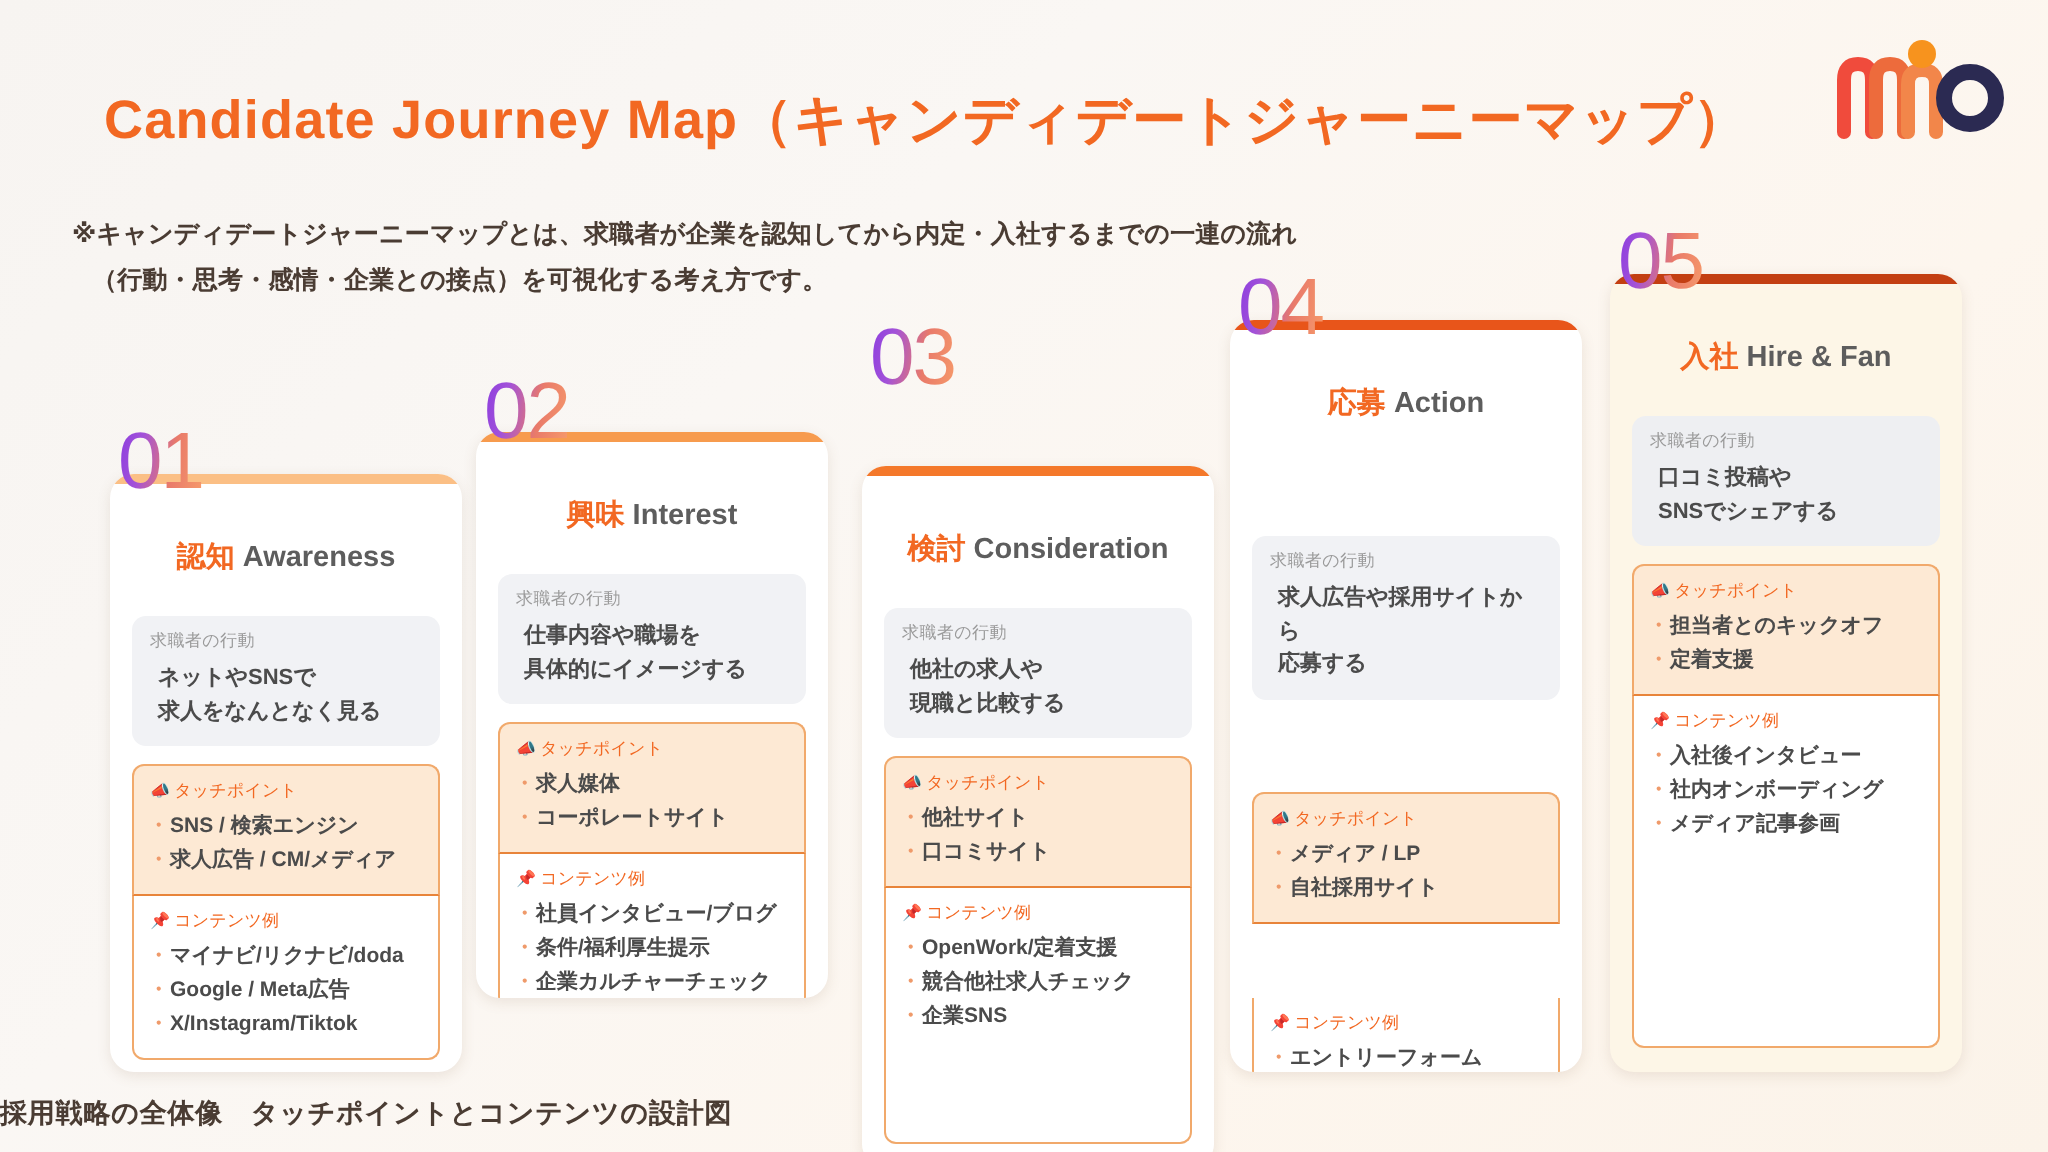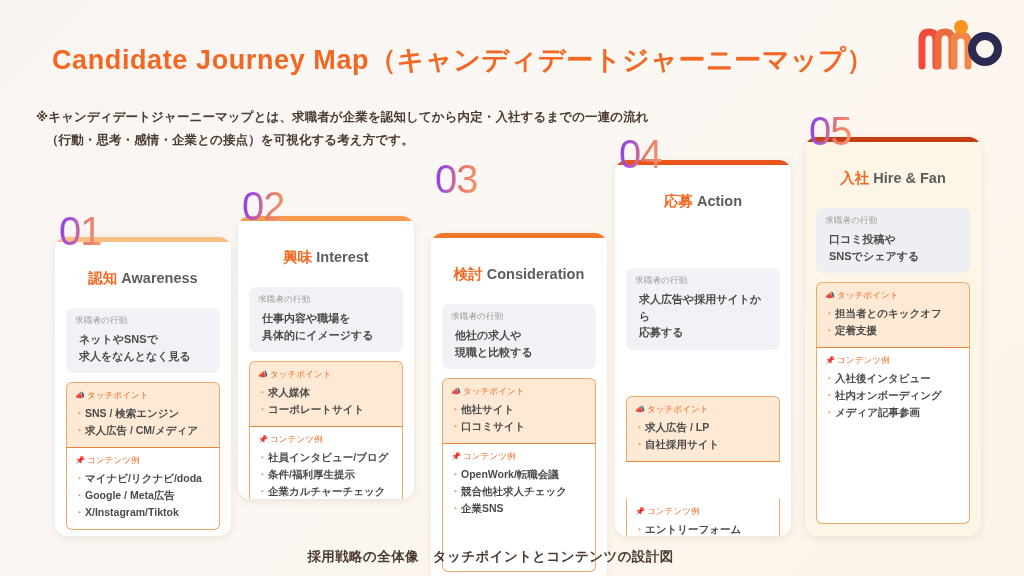--- a/index.html
+++ b/index.html
@@ -190,21 +190,20 @@
   
   .card.cream { background: #fdf6e7; }
   .card.cream .behavior { background: #eeeff2; }
 
   
   .footer {
     position: absolute;
     left: 0;
     bottom: 10px;
     width: 981px;
-    text-align: center;
     font-size: 13.5px;
     font-weight: bold;
     color: #4a3c33;
     letter-spacing: 0.4px;
   }
 </style>
 </head>
 <body>
 
 <div class="header">
@@ -316,21 +315,21 @@
             <li>他社サイト</li>
             <li>口コミサイト</li>
           </ul>
         </div>
         <div class="contents">
           <div class="sec-label">
             <span class="sec-icon">📌</span>
             <span>コンテンツ例</span>
           </div>
           <ul class="bullets">
-            <li>OpenWork/転職会議</li>
+            <li>OpenWork/定着支援</li>
             <li>競合他社求人チェック</li>
             <li>企業SNS</li>
           </ul>
         </div>
       </div>
     </div>
     <div class="card-num" style="left: 435px; top: 159px;">03</div>
     <div class="card" style="left: 615px; top: 160px; height: 376px; bottom: auto;">
       <div class="card-top-bar" style="background: rgb(232, 85, 26);"></div>
       <div class="card-body card-inner" style="height: calc(100% - 5px); gap: 37px;">
@@ -341,21 +340,21 @@
             <span>求人広告や採用サイトから</span>
             <span>応募する</span>
           </div>
         </div>
         <div class="touchpoint">
           <div class="sec-label">
             <span class="sec-icon">📣</span>
             <span>タッチポイント</span>
           </div>
           <ul class="bullets">
-            <li>求人広告 / LP</li>
+            <li>メディア / LP</li>
             <li>自社採用サイト</li>
           </ul>
         </div>
         <div class="contents">
           <div class="sec-label">
             <span class="sec-icon">📌</span>
             <span>コンテンツ例</span>
           </div>
           <ul class="bullets">
             <li>エントリーフォーム</li>

